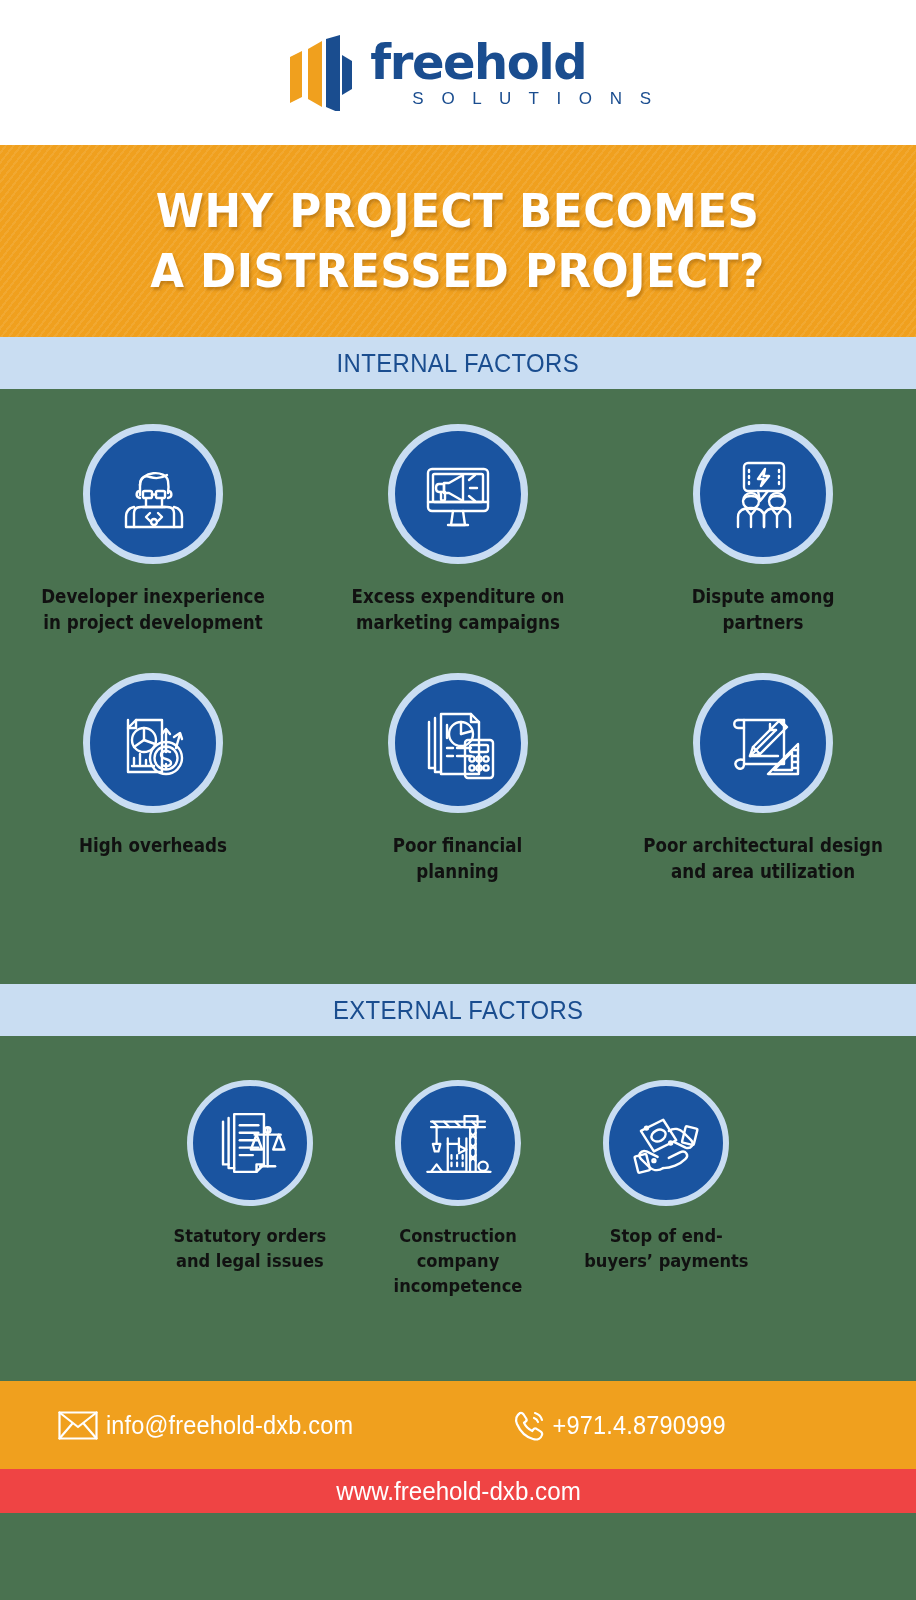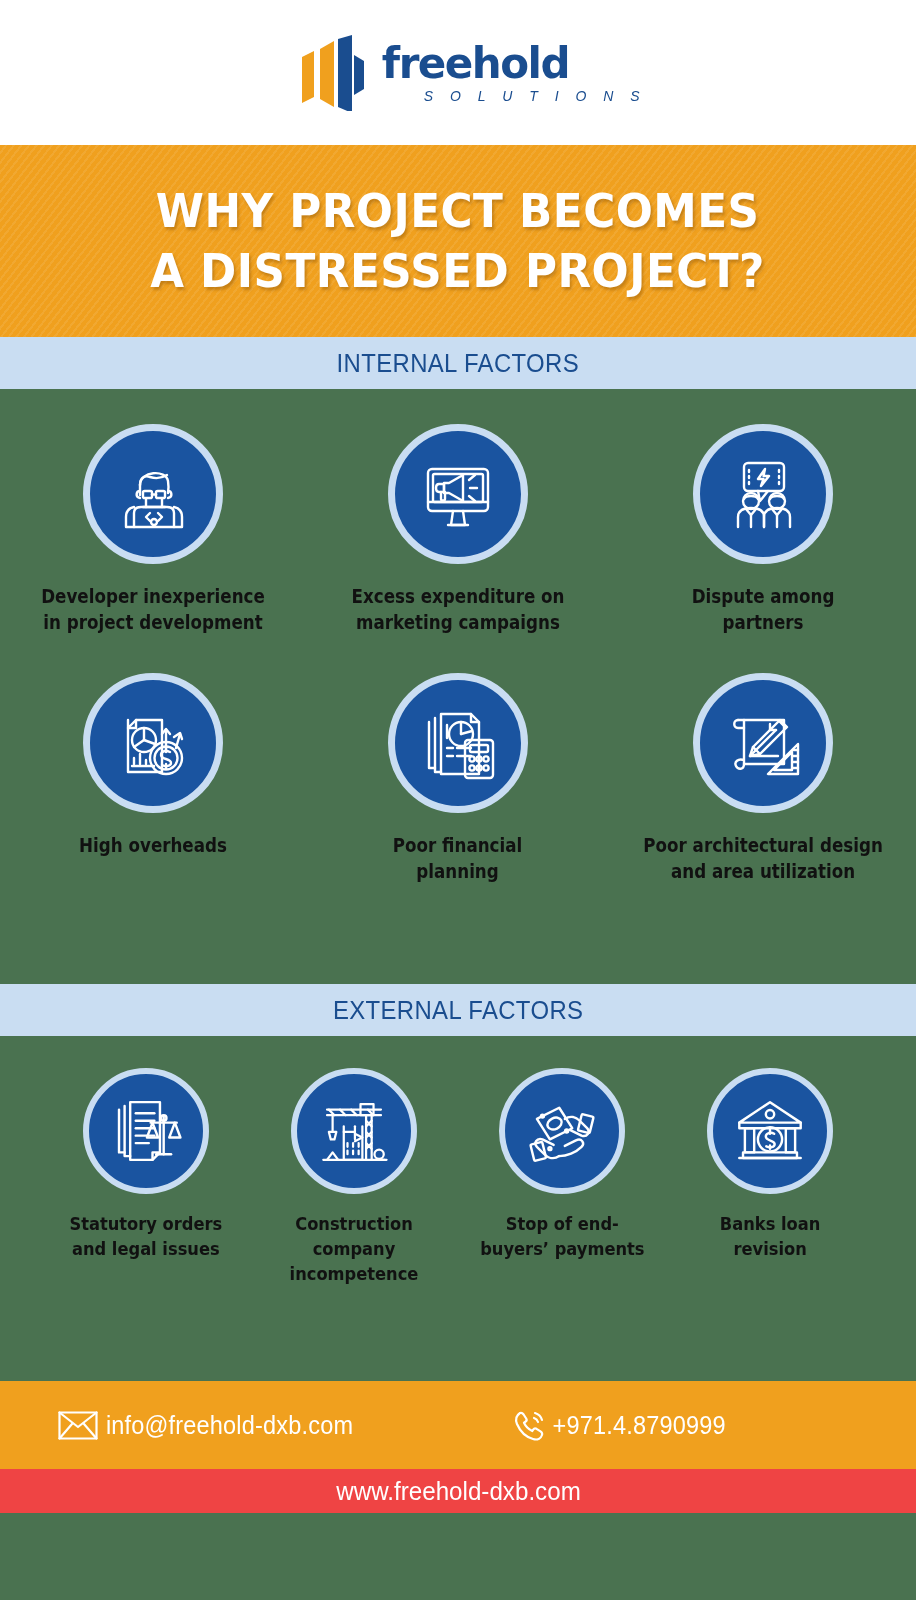--- a/index.html
+++ b/index.html
@@ -36,33 +36,32 @@
   .logo-mark { display: block; }
   .logo-text {
     display: flex;
     flex-direction: column;
     align-items: flex-start;
     line-height: 1;
   }
   .logo-word {
     font-family: "DejaVu Sans", sans-serif;
     font-weight: bold;
-    font-size: 42px;
+    font-size: 48px;
     letter-spacing: -1.5px;
     color: #1a4d8f;
     text-align: center;
   }
   .logo-sub {
     font-family: "Liberation Sans", sans-serif;
-    font-size: 14px;
+    font-size: 17px;
     letter-spacing: 6.5px;
     color: #1a4d8f;
     margin-top: 4px;
     margin-left: 42px;
-    font-style: italic;
   }
 
   
   .title-banner {
     height: 192px;
     background-color: #f0a01e;
     background-image: repeating-linear-gradient(
       -52deg,
       rgba(255,255,255,0.085) 0px,
       rgba(255,255,255,0.085) 2px,
@@ -101,21 +100,21 @@
     color: #1a4d8f;
     letter-spacing: 0.4px;
     transform: scaleX(0.92);
   }
 
   
   .green-area {
     background: #4a7250;
   }
   #internal-area { height: 595px; padding-top: 35px; box-sizing: border-box; }
-  #external-area { height: 345px; padding-top: 32px; box-sizing: border-box; }
+  #external-area { height: 345px; padding-top: 44px; box-sizing: border-box; }
 
   .grid-row {
     display: flex;
     justify-content: center;
   }
   .cell {
     display: flex;
     flex-direction: column;
     align-items: center;
   }
@@ -456,39 +455,20 @@
             <path d="M40 70 C34 74 28 72 24 68 L16 60 C12 56 16 50 22 52 L34 58"></path>
             <path d="M40 70 C48 70 58 66 64 60 C68 56 64 50 58 53 L46 59"></path>
             <rect x="11" y="56" width="13" height="18" rx="1.5" transform="rotate(-14 17 65)"></rect>
             <circle cx="30" cy="62" r="1.6"></circle>
           </svg>
         </div>
         <div class="cell-label">Stop of end-
 buyers’ payments</div>
       </div>
 
-      <div class="cell">
-        <div class="icon-circle small">
-          <svg width="80" height="80" viewBox="0 0 86 86" fill="none" stroke="#ffffff" stroke-width="2.6" stroke-linecap="round" stroke-linejoin="round">
-            <path d="M10 34 L43 12 L76 34 Z"></path>
-            <circle cx="43" cy="25" r="4.5"></circle>
-            <path d="M10 34 L10 40 L76 40 L76 34"></path>
-            <rect x="16" y="40" width="10" height="26"></rect>
-            <rect x="60" y="40" width="10" height="26"></rect>
-            <path d="M14 66 L72 66 L72 72 L14 72 Z"></path>
-            <path d="M10 72 L76 72"></path>
-            <circle cx="43" cy="52" r="13"></circle>
-            <path d="M47.5 46 C44 44 38.5 45 38.5 49 C38.5 54 48 52.5 48 57 C48 60.5 43 61.5 39 59.5"></path>
-            <path d="M43 42 L43 46"></path>
-              <path d="M43 58.5 L43 62"></path>
-          </svg>
-        </div>
-        <div class="cell-label">Banks loan
-revision</div>
-      </div>
     </div>
   </div>
 
   <div class="contact-bar">
     <div class="contact-item" id="contact-email">
       <svg width="40" height="29" viewBox="0 0 40 29" fill="none" stroke="#ffffff" stroke-width="2.2" stroke-linecap="round" stroke-linejoin="round">
         <rect x="1.5" y="1.5" width="37" height="26"></rect>
         <path d="M1.5 1.5 L20 16 L38.5 1.5"></path>
         <path d="M1.5 27.5 L14 13"></path>
         <path d="M38.5 27.5 L26 13"></path>

